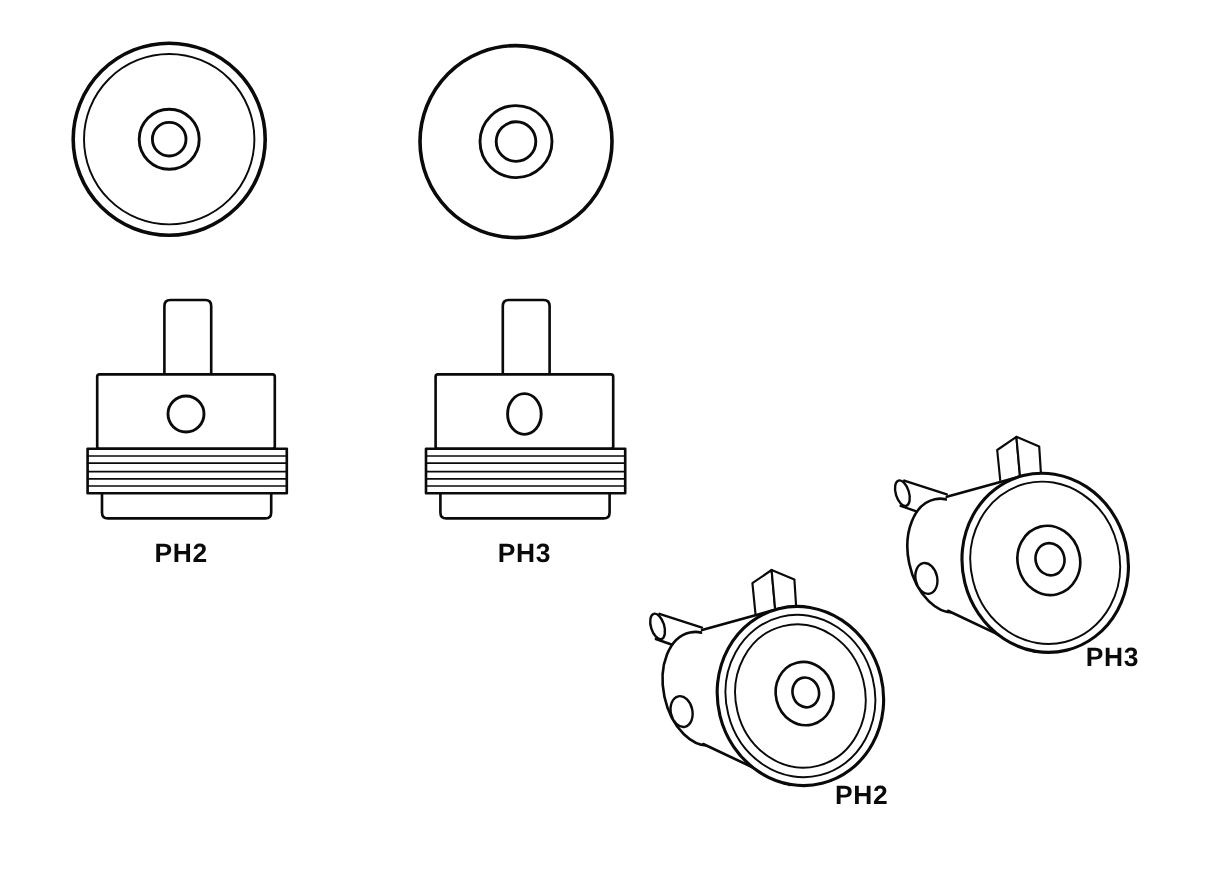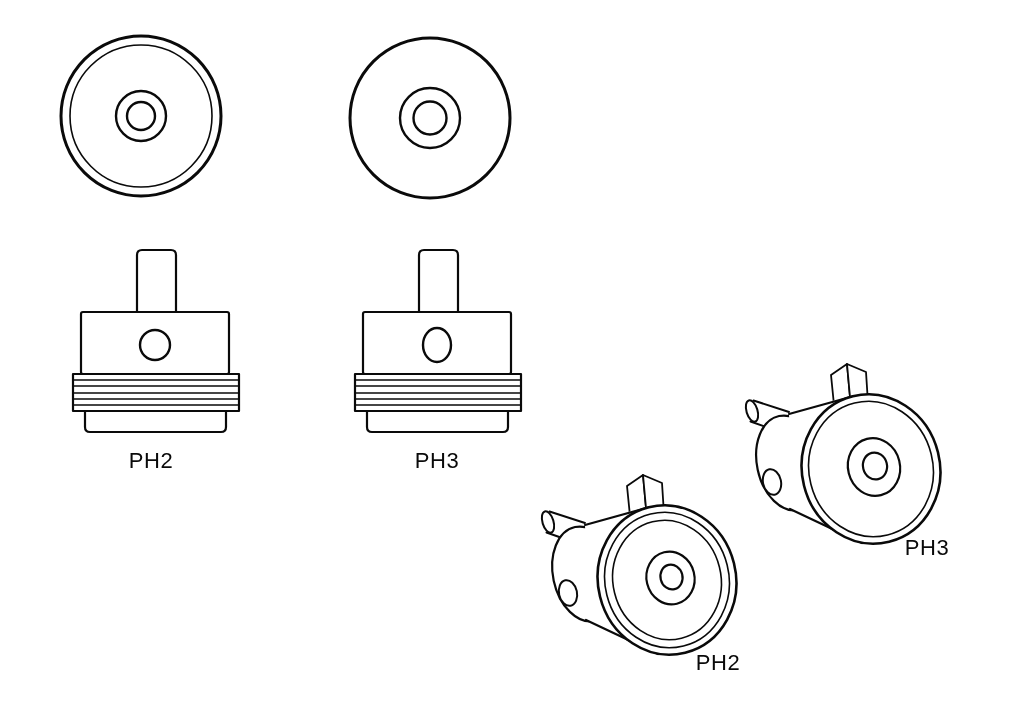--- a/index.html
+++ b/index.html
@@ -8,21 +8,21 @@
     width:1024px;height:724px;
     background:#ffffff;
     overflow:hidden;
     font-family:"Liberation Sans", sans-serif;
   }
   .abs{position:absolute;}
   .part-label{
     position:absolute;
     width:72px;
     text-align:center;
-    font-weight:400;
+    font-weight:700;
     font-size:22px;
     line-height:24px;
     color:#0a0a0a;
     letter-spacing:.5px;
     user-select:none;
   }
   
   .s{stroke:#0a0a0a;fill:none;stroke-linecap:round;stroke-linejoin:round;}
   .sw{stroke:#0a0a0a;fill:#ffffff;stroke-linecap:round;stroke-linejoin:round;}
   .f{fill:#ffffff;stroke:none;}

